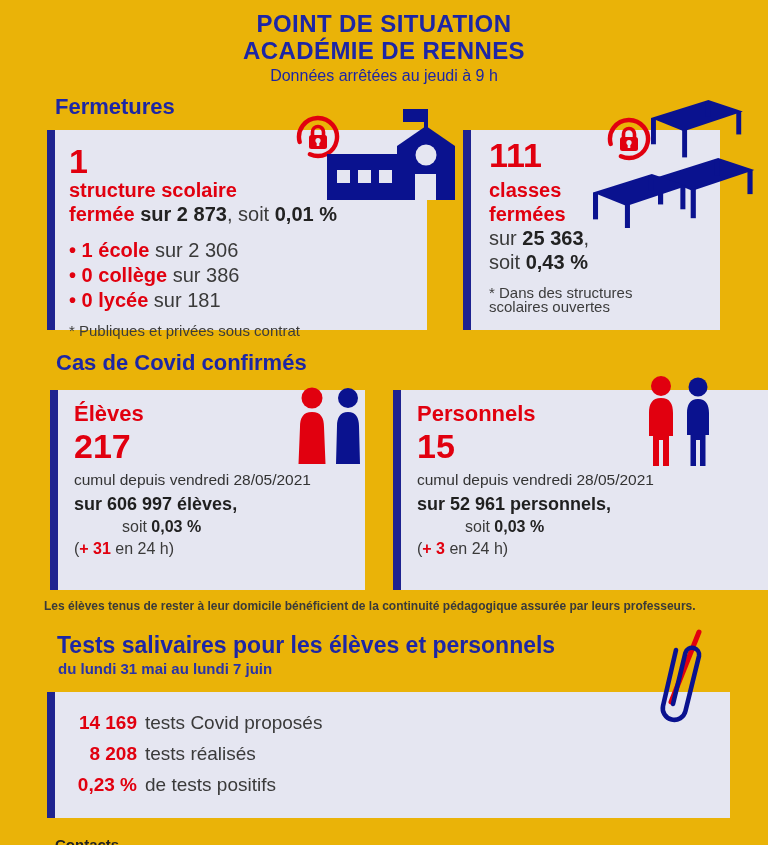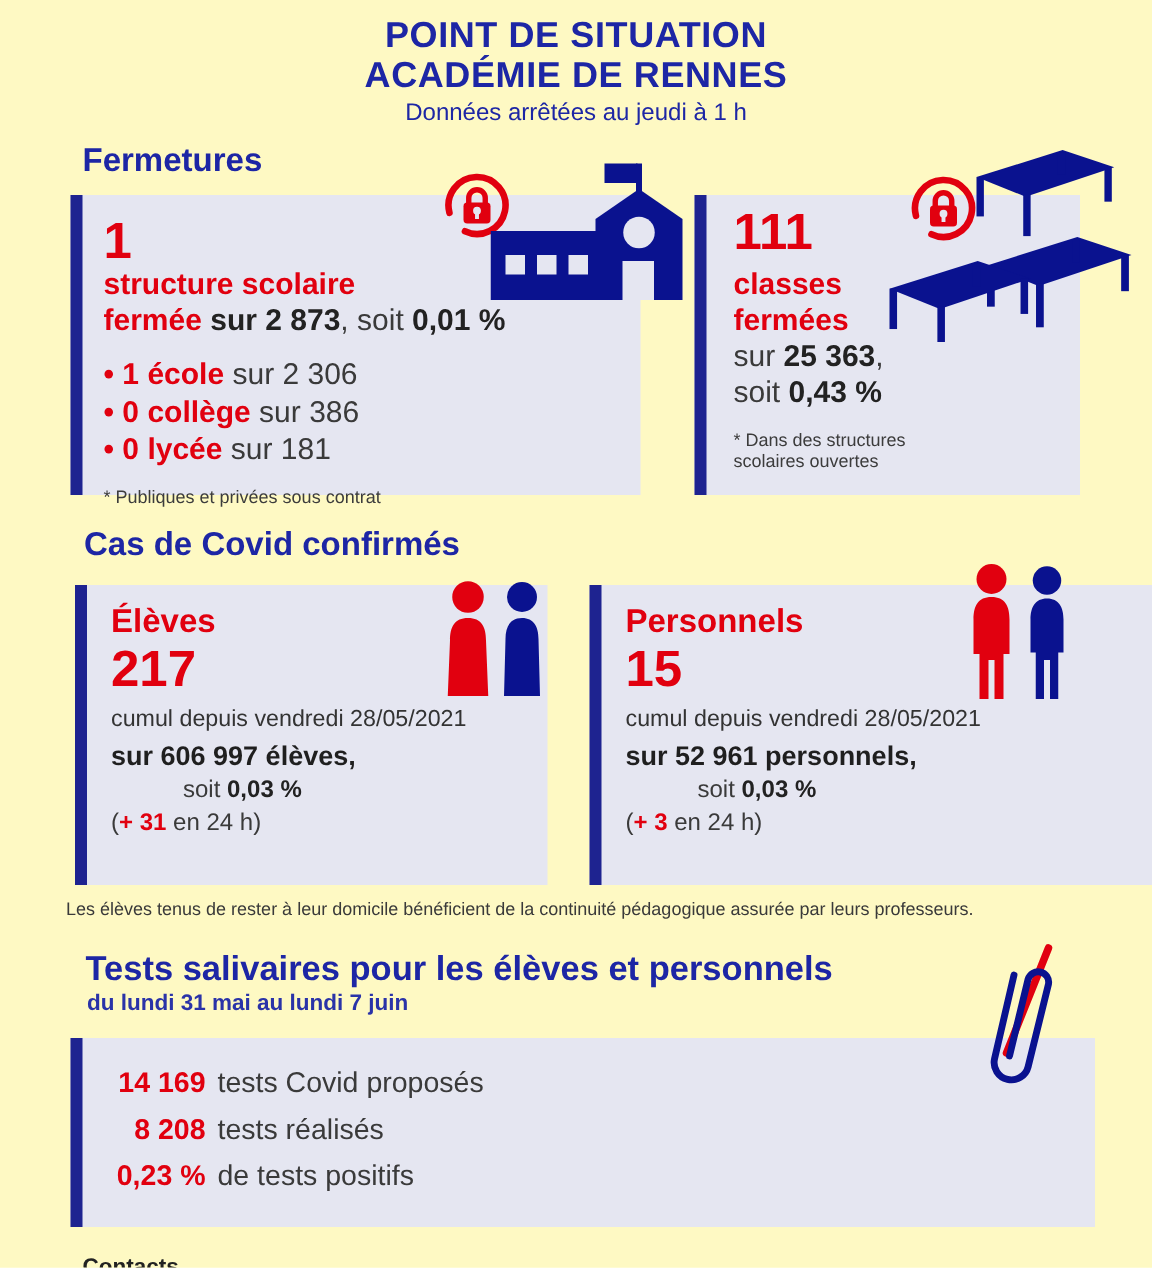--- a/index.html
+++ b/index.html
@@ -1,55 +1,55 @@
 <!DOCTYPE html>
 <html><head>
 <meta charset="utf-8">
 <style>
   * { margin:0; padding:0; box-sizing:border-box; }
   body { background:#fff; font-family:"Liberation Sans", sans-serif; }
-  .page { position:relative; width:768px; height:845px; background:#fef9c3; overflow:hidden; }
+  .page { position:relative; width:768px; height:845px; background:#eab308; overflow:hidden; }
 
   
   .header { position:absolute; top:10px; left:0; right:0; text-align:center; color:#1d26a5; }
   .title-line { font-size:24px; font-weight:bold; line-height:27px; letter-spacing:.4px; }
   .header-sub { font-size:16px; margin-top:3px; color:#1d26a5; }
 
   
   .sec-h { position:absolute; font-size:22px; font-weight:bold; color:#1d26a5; }
   .sec-sub { position:absolute; font-size:15px; color:#2a33a8;font-weight:bold; }
 
   
   .card { position:absolute; background:#e5e6f1; border-left:8px solid #1e2390; }
   .big-num { font-size:34px; font-weight:bold; color:#e1000f; line-height:34px; }
   .red-b { color:#e1000f; font-weight:bold; }
   .dark-b { color:#222; font-weight:bold; }
   .dark-r { color:#3a3a3a; }
   .line20 { font-size:20px; line-height:24px; }
-  .footnote { font-size:12px; color:#3c3c3c; line-height:14px; }
+  .footnote { font-size:15px; color:#3c3c3c; line-height:14px; }
 
   .card-structures { left:47px; top:130px; width:380px; height:200px; padding:14px 0 0 14px; }
   .bullets { margin-top:12px; font-size:20px; line-height:25px; }
   .card-structures .footnote { margin-top:11px; }
 
   .card-classes { left:463px; top:130px; width:257px; height:200px; padding:8px 0 0 18px; }
   .card-classes .big-num { margin-bottom:6px; }
   .card-classes .footnote { margin-top:12px; }
 
   .card-covid-title { font-size:22px; font-weight:bold; color:#e1000f; line-height:25px; }
   .cumul { font-size:15.5px; color:#333; margin-top:7px; line-height:19px; }
   .sur-line { font-size:18px; font-weight:bold; color:#1f1f1f; margin-top:3px; line-height:24px; }
   .soit-line { font-size:16px; line-height:22px;margin-left:48px; }
   .delta-line { font-size:16px; line-height:22px; }
 
   .card-eleves { left:50px; top:390px; width:315px; height:200px; padding:11px 0 0 16px; }
   .card-personnels { left:393px; top:390px; width:382px; height:200px; padding:11px 0 0 16px; }
   .card-covid .big-num { margin-top:3px; }
 
-  .note { position:absolute; left:44px; top:599px; font-size:12px; color:#3a3a3a; }
+  .note { position:absolute; left:44px; top:599px; font-size:12px; color:#3a3a3a;font-weight:bold; }
 
   .card-tests { left:47px; top:692px; width:683px; height:126px; padding:15px 0 0 12px; }
   .test-row { font-size:19px; line-height:31px; color:#3a3a3a; }
   .test-val { display:inline-block; min-width:70px; text-align:right; color:#e1000f; font-weight:bold; margin-right:8px; }
 
   .contacts { position:absolute; left:55px; top:836px; font-size:15px; font-weight:bold; color:#222; }
 
   
   .icon { position:absolute; }
   .i-lock1 { left:295px; top:114px; width:46px; height:46px; }
@@ -61,21 +61,21 @@
   .i-clip { left:655px; top:618px; width:54px; height:122px; }
 </style>
 </head>
 <body>
 
 <div class="page">
 
   <div class="header">
     <div class="title-line">POINT DE SITUATION</div>
     <div class="title-line">ACADÉMIE DE RENNES</div>
-    <div class="header-sub">Données arrêtées au jeudi à 1 h</div>
+    <div class="header-sub">Données arrêtées au jeudi à 9 h</div>
   </div>
 
   <div class="sec-h" style="left:55px; top:94px;">Fermetures</div>
 
   <div class="card card-structures">
     <div class="big-num">1</div>
     <div class="line20"><span class="red-b">structure scolaire</span></div>
     <div class="line20"><span class="red-b">fermée</span><span class="dark-b"> sur 2 873</span><span class="dark-r">, soit </span><span class="dark-b">0,01 %</span></div>
     <div class="bullets">
       <div><span class="red-b">•</span> <span class="red-b">1 école</span><span class="dark-r"> sur 2 306</span></div>

